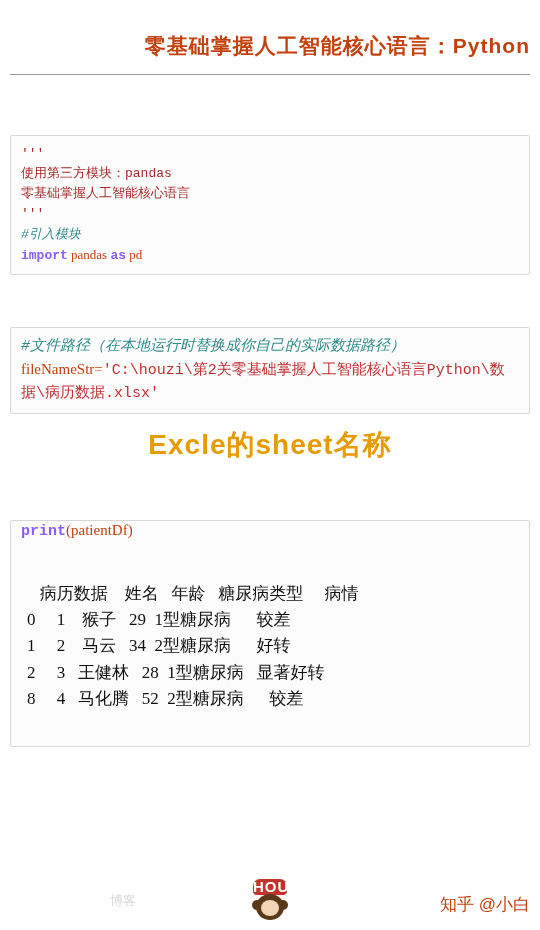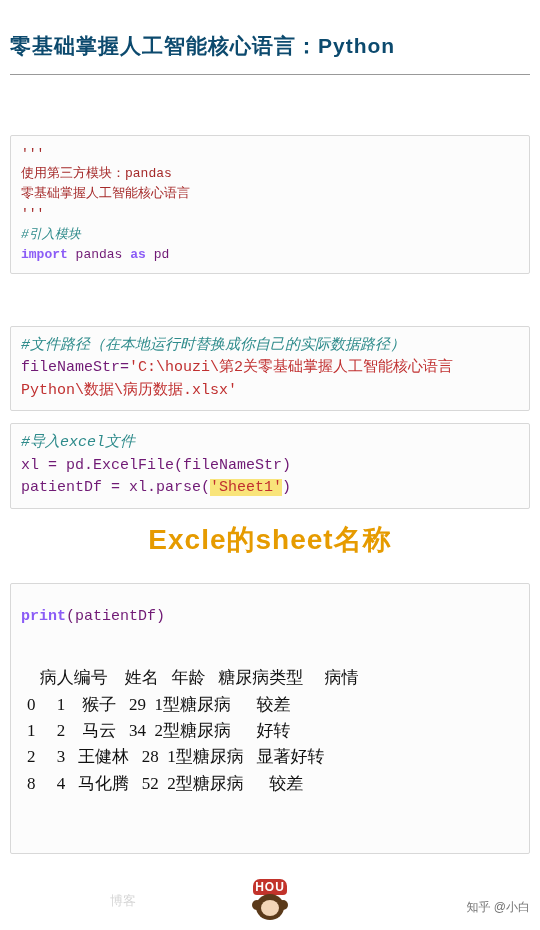--- a/index.html
+++ b/index.html
@@ -1,41 +1,41 @@
 <!DOCTYPE html>
 <html><head>
 <meta charset="utf-8">
 <style>
   * { margin: 0; padding: 0; box-sizing: border-box; }
   html, body { width: 540px; height: 930px; background: #fff; font-family: "Microsoft YaHei", "SimSun", sans-serif; overflow: hidden; }
   .page { width: 540px; height: 930px; position: relative; padding: 0 10px; }
-  .title { text-align: left; font-size: 21px; font-weight: bold; color: #0c4a6e; padding: 32px 0 14px 0; letter-spacing: 1px; }
+  .title { text-align: right; font-size: 21px; font-weight: bold; color: #c2410c; padding: 32px 0 14px 0; letter-spacing: 1px; }
   .hr { border: none; border-top: 1px solid #999; margin: 0 0 60px 0; }
   .code-block { border: 1px solid #d8d8d8; border-radius: 2px; background: #fcfcfc; padding: 8px 10px; margin-bottom: 12px; font-family: "Consolas", "Courier New", monospace; font-size: 13px; line-height: 1.55; }
   .code-block.small { font-size: 15px; line-height: 1.5; }
   .c-brown { color: #a52a2a; }
   .c-tealit { color: #2e8b8b; font-style: italic; text-align: center; }
   .c-green { color: #8b5cf6; font-weight: bold; }
-  .c-black { color: #701a75; }
+  .c-black { color: #c2410c; font-family: Liberation Serif, serif; }
   .c-redstr { color: #c03030; }
   .sheet-hl { background: #f9e47a; }
-  .annotation { color: #e69b00; font-size: 28px; font-weight: 700; text-align: center; margin: 6px 0 24px 0; letter-spacing: 1px; }
-  .output-block { border: 1px solid #d8d8d8; border-radius: 2px; background: #fcfcfc; padding: 24px 10px; margin-bottom: 8px; }
+  .annotation { color: #e69b00; font-size: 28px; font-weight: 700; text-align: center; margin: 6px 0 56px 0; letter-spacing: 1px; }
+  .output-block { border: 1px solid #d8d8d8; border-radius: 2px; background: #fcfcfc; padding: 1px 10px; margin-bottom: 8px; }
   .print-line { font-family: "Consolas","Courier New", monospace; font-size: 15px; }
   .table-out { font-family: "SimSun","NSimSun",serif; font-size: 17px; line-height: 1.55; margin: 14px 6px 6px 6px; white-space: pre; color: #111; }
   .gap1 { height: 40px; }
   .logo-wrap { position: absolute; bottom: 6px; left: 0; width: 540px; text-align: center; }
   .logo { display: inline-block; }
-  .logo .hou { width: 34px; height: 16px; background: #c2332b; border-radius: 7px 7px 4px 4px; color: #fff; font-size: 12px; font-weight: bold; text-align: center; line-height: 16px; letter-spacing: 1px; }
+  .logo .hou { width: 34px; height: 16px; background: #c2332b; border-radius: 7px 7px 4px 4px; color: #fff; font-size: 15px; font-weight: bold; text-align: center; line-height: 16px; letter-spacing: 1px; }
   .logo .face { width: 34px; height: 30px; margin-top: -1px; position: relative; }
   .logo .head { width: 28px; height: 26px; background: #5b3a1a; border-radius: 50%; margin: 0 auto; position: relative; }
   .logo .ear { width: 10px; height: 10px; background: #5b3a1a; border-radius: 50%; position: absolute; top: 6px; }
   .logo .ear.l { left: -4px; } .logo .ear.r { right: -4px; }
   .logo .muz { width: 18px; height: 16px; background: #f3d6b8; border-radius: 50%; position: absolute; top: 6px; left: 5px; }
-  .wm-right { position: absolute; right: 10px; bottom: 14px; color: #737373; font-size: 12px; }
+  .wm-right { position: absolute; right: 10px; bottom: 14px; color: #c2410c; font-size: 17px; }
   .wm-left { position: absolute; left: 110px; bottom: 20px; color: #d6d6d6; font-size: 13px; }
 </style>
 </head>
 <body>
 
 <div class="page">
 
   <div class="title">零基础掌握人工智能核心语言：Python</div>
   <hr class="hr">
 
@@ -52,36 +52,29 @@
 
   <div class="gap1"></div>
 
   <div class="code-block small">
     <div><span class="c-tealit">#文件路径（在本地运行时替换成你自己的实际数据路径）</span></div>
     <div>
       <span class="c-black">fileNameStr=</span><span class="c-redstr">'C:\houzi\第2关零基础掌握人工智能核心语言Python\数据\病历数据.xlsx'</span>
     </div>
   </div>
 
-  <div class="code-block small">
-    <div><span class="c-tealit">#导入excel文件</span></div>
-    <div><span class="c-black">xl = pd.ExcelFile(fileNameStr)</span></div>
-    <div>
-      <span class="c-black">patientDf = xl.parse(</span><span class="c-redstr sheet-hl">'Sheet1'</span><span class="c-black">)</span>
-    </div>
-  </div>
 
   <div class="annotation">Excle的sheet名称</div>
 
   <div class="output-block">
     <div class="print-line">
       <span class="c-green">print</span><span class="c-black">(patientDf)</span>
     </div>
     <div class="table-out">
-<span>   病人编号    姓名   年龄   糖尿病类型     病情</span>
+<span>   病历数据    姓名   年龄   糖尿病类型     病情</span>
 <span>0     1    猴子   29  1型糖尿病      较差</span>
 <span>1     2    马云   34  2型糖尿病      好转</span>
 <span>2     3   王健林   28  1型糖尿病   显著好转</span>
 <span>8     4   马化腾   52  2型糖尿病      较差</span>
     </div>
   </div>
 
   <div class="logo-wrap">
     <div class="logo">
       <div class="hou">HOU</div>

